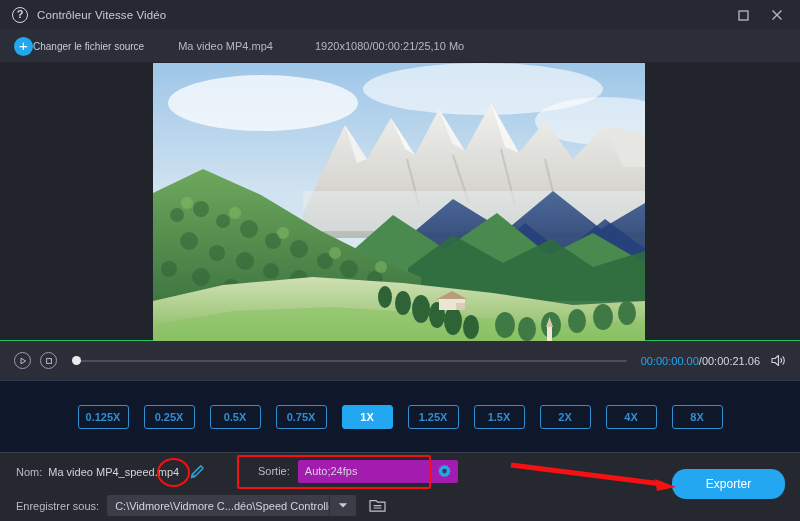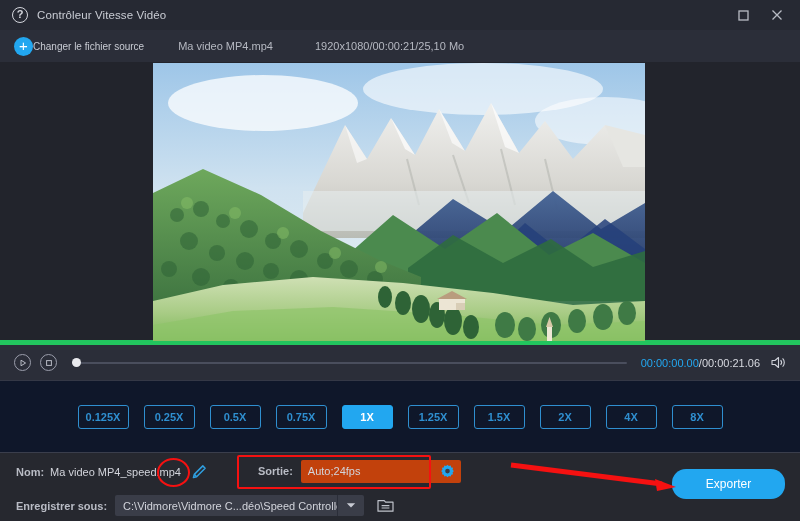--- a/index.html
+++ b/index.html
@@ -74,21 +74,21 @@
     width: 492px; height: 278px;
     overflow: hidden;
     background: #000;
   }
   .video-frame svg { display: block; width: 100%; height: 100%; }
 
   
   .transport {
     flex: 0 0 40px; height: 40px;
     background: #2b2e39;
-    border-top: 5px solid #22c55e;
+    border-top: 1px solid #22c55e;
     display: flex; align-items: center;
     padding: 0 14px;
   }
   .circ-btn {
     width: 17px; height: 17px; border-radius: 50%;
     border: 1.3px solid #9a9dab;
     display: flex; align-items: center; justify-content: center;
     margin-right: 9px; flex: 0 0 17px;
   }
   .circ-btn svg { display: block; }
@@ -133,31 +133,31 @@
   .bottom {
     flex: 0 0 69px;
     background: #26282f;
     border-top: 1px solid #3a3e4c;
     display: flex; flex-direction: column;
   }
   .row-name {
     height: 37px; display: flex; align-items: center;
     padding-left: 16px; position: relative;
   }
-  .lbl { color: #b9bcc5; font-size: 11px; font-weight: bold; }
+  .lbl { color: #b9bcc5; font-size: 11px; }
   .val { color: #d2d4db; font-size: 11px; }
   .name-value { margin-left: 6px; text-align: right; }
   .pencil { margin-left: 10px; display: flex; color: #2f9fe0; }
   .sortie-box {
     position: absolute; left: 258px; top: 4px;
     display: flex; align-items: center; height: 28px;
   }
   .sortie-field {
     margin-left: 8px; width: 160px; height: 23px;
-    background: #c2410c; border-radius: 2px;
+    background: #a21caf; border-radius: 2px;
     display: flex; align-items: center;
     padding: 0 7px; position: relative;
   }
   .sortie-field .val { font-size: 11px; }
   .gear { position: absolute; right: 6px; top: 4px; color: #22a7f0; display: flex; }
 
   .row-save {
     height: 31px; display: flex; align-items: center;
     padding-left: 16px;
   }

